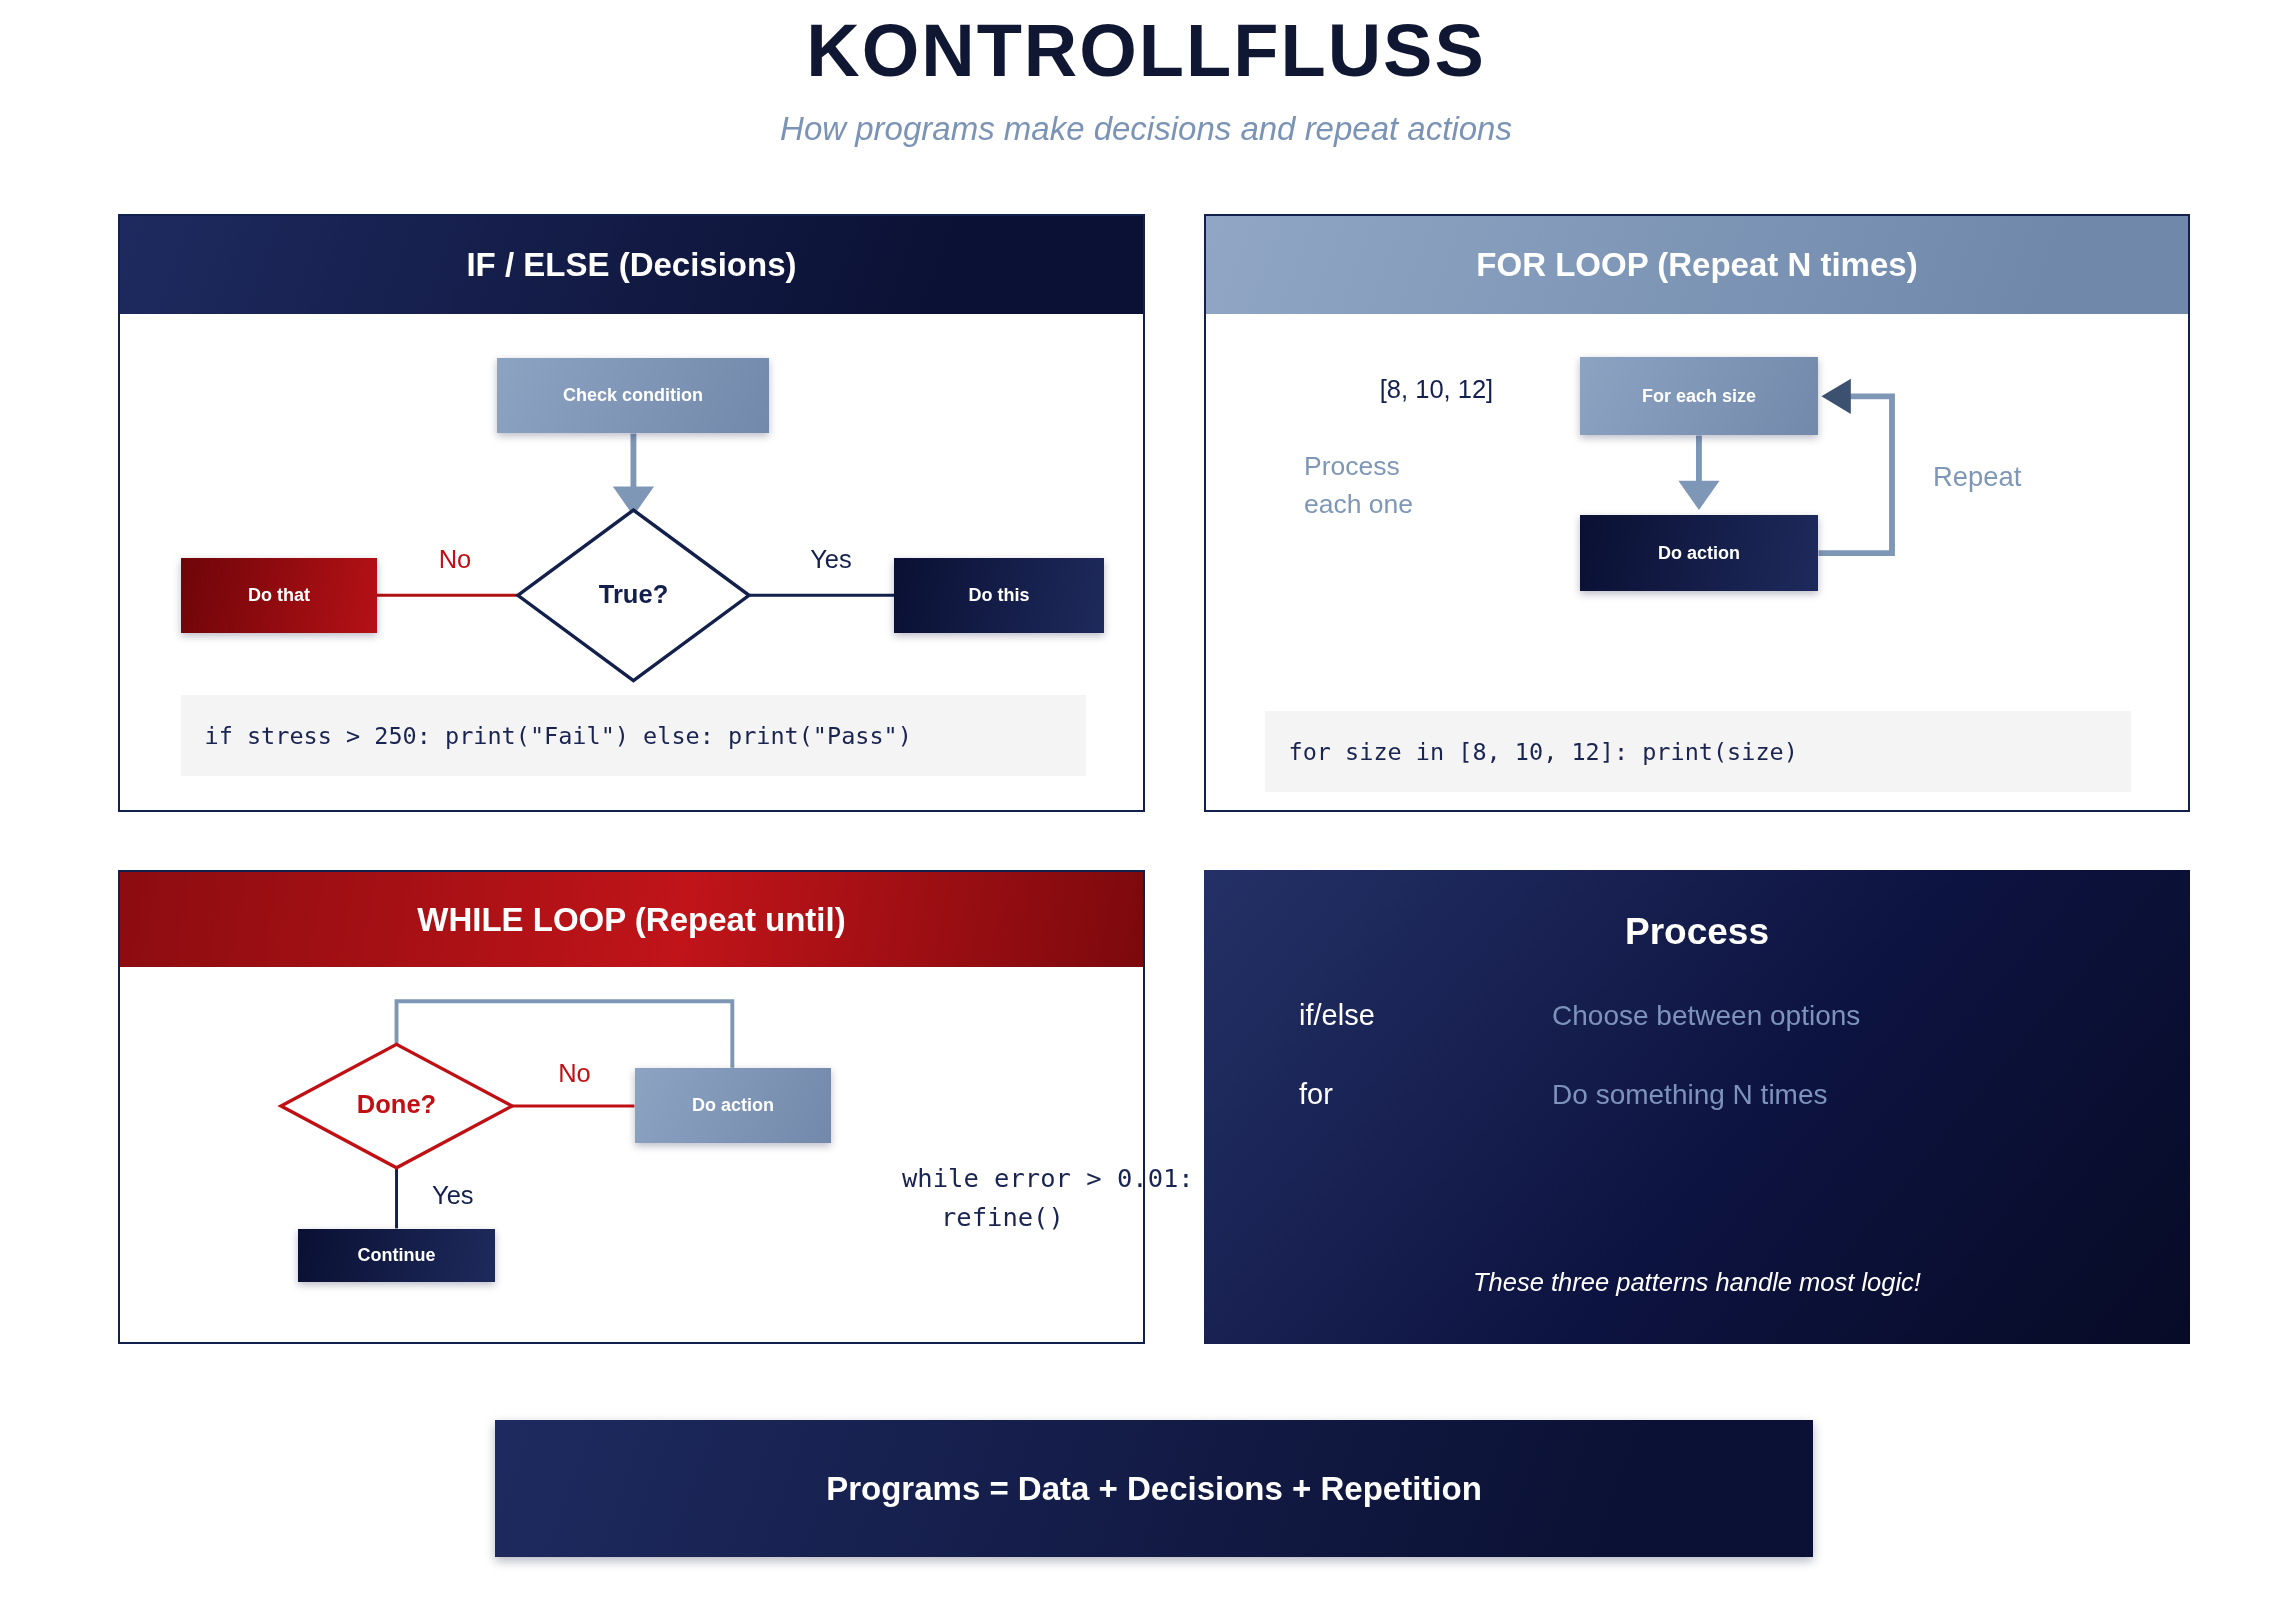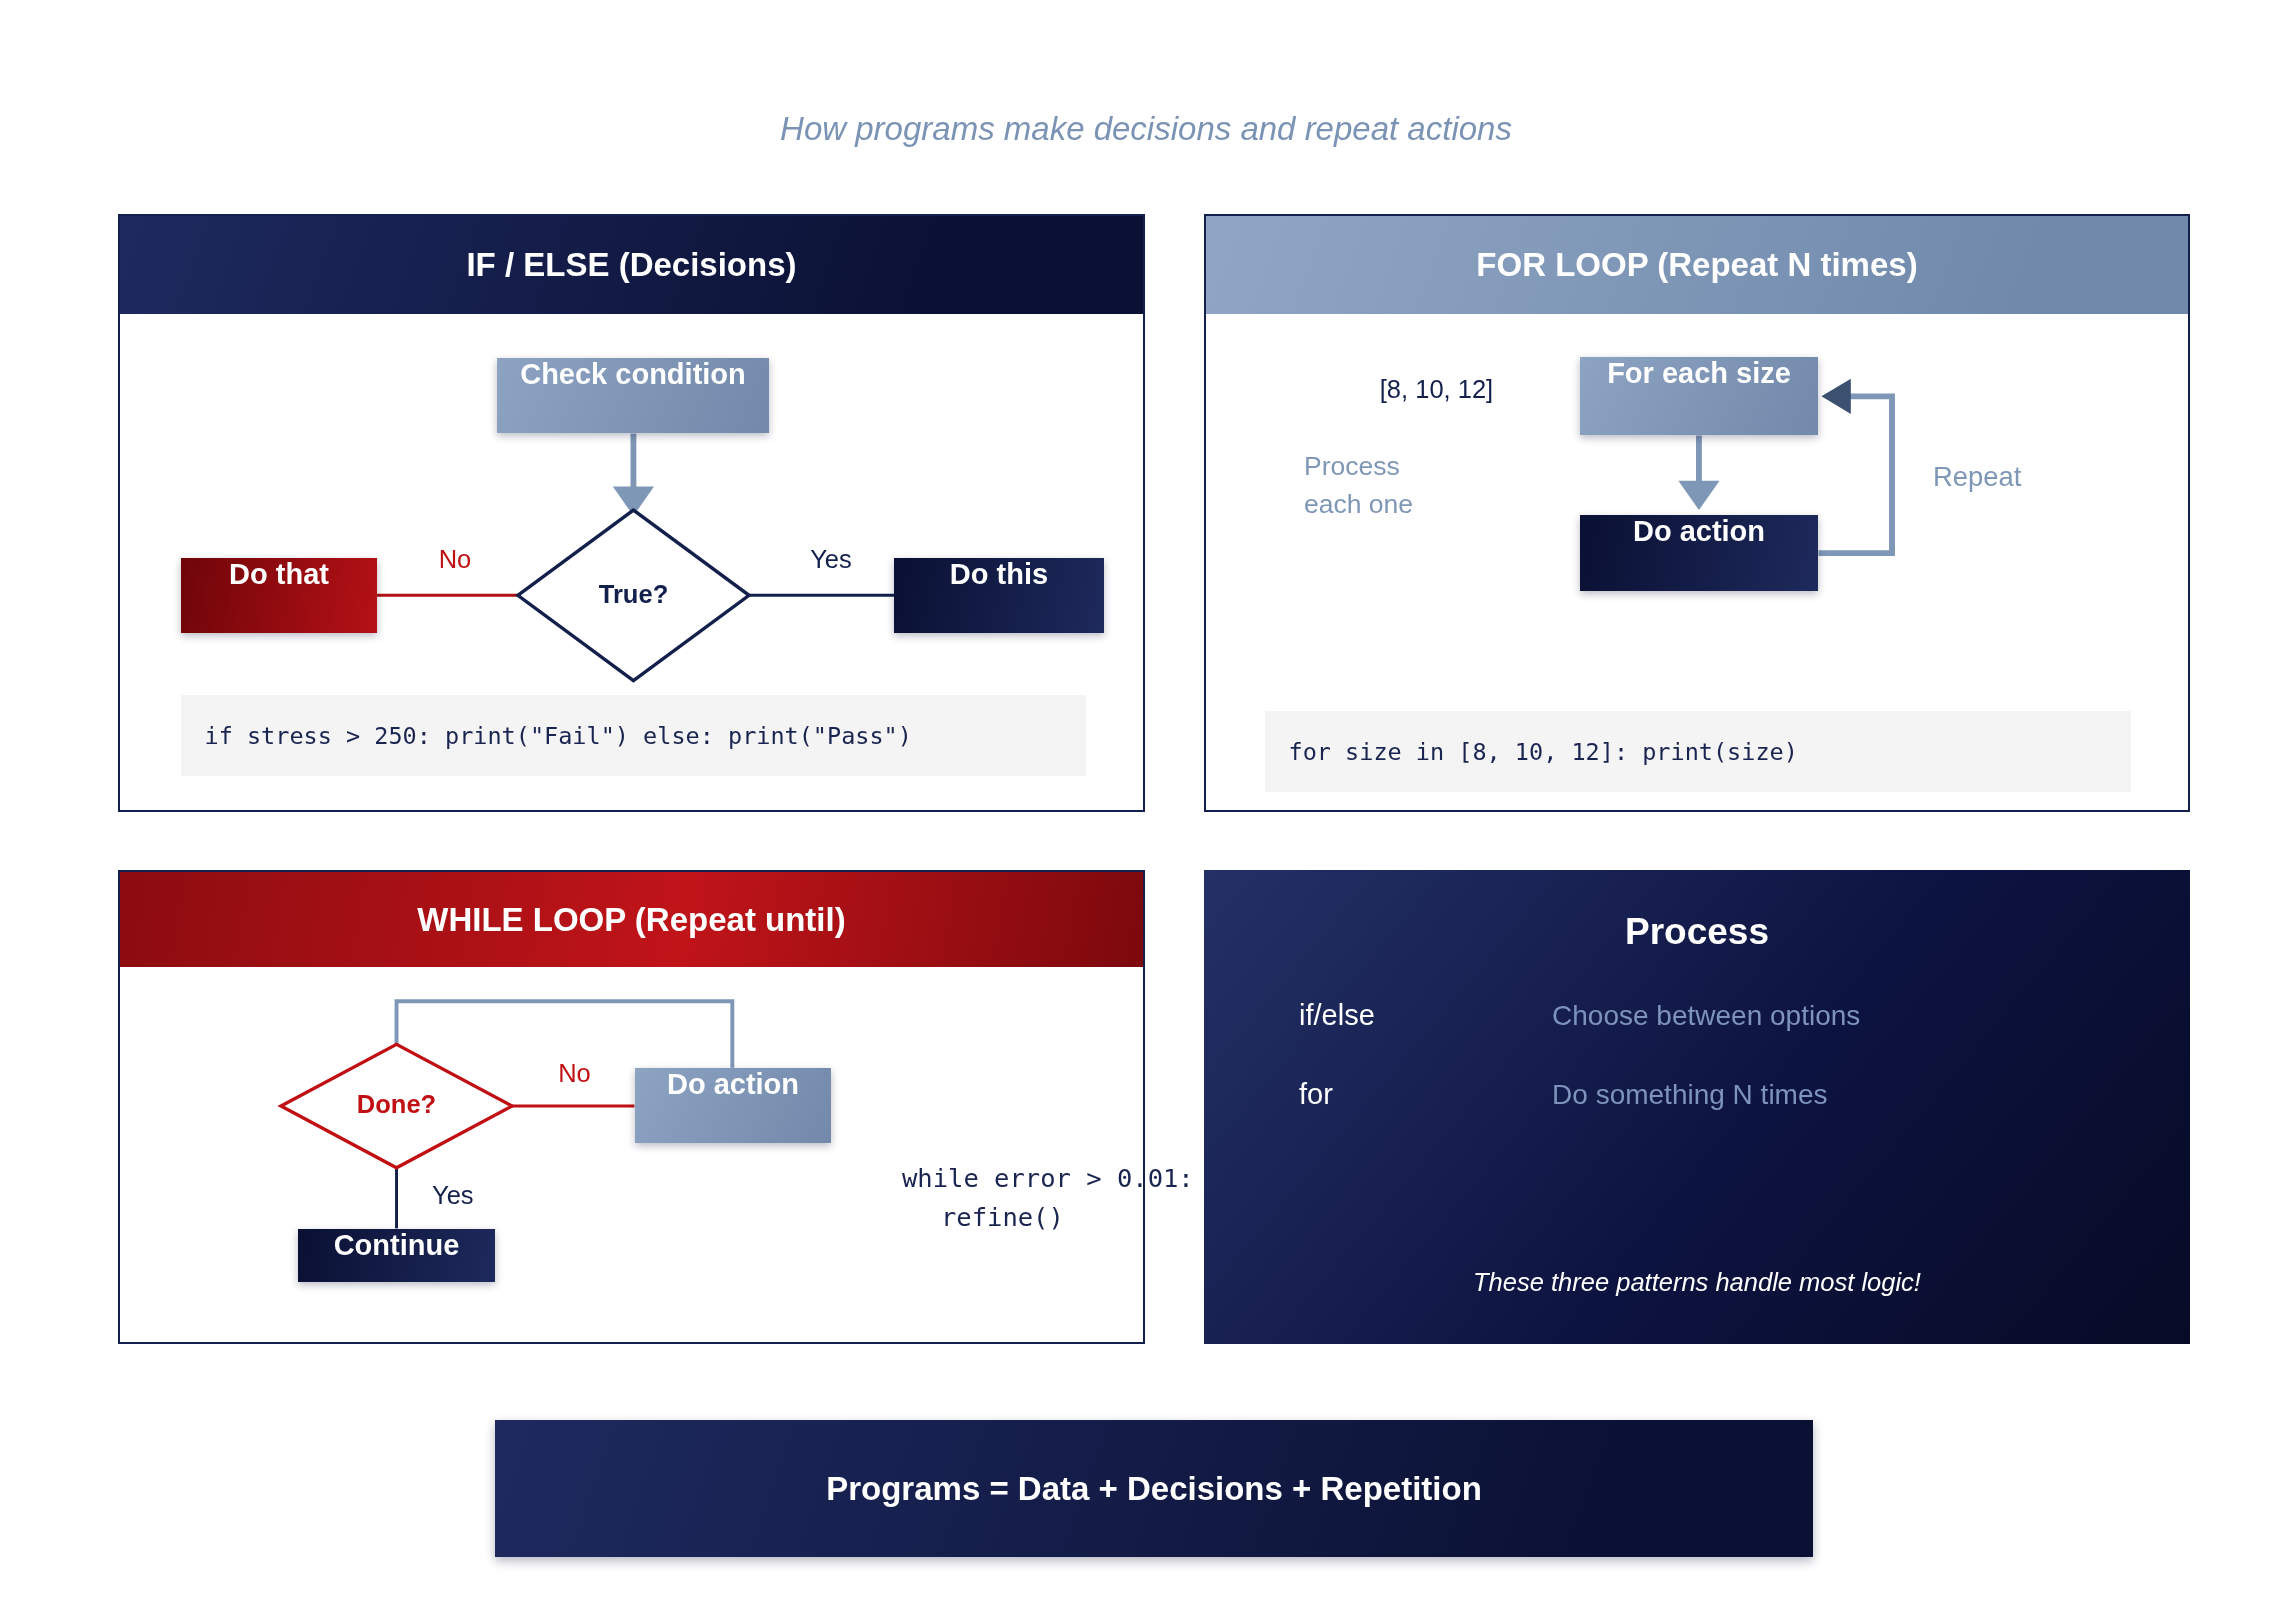--- a/index.html
+++ b/index.html
@@ -22,22 +22,22 @@
     color:#ffffff; font-size:33px; font-weight:bold;
   }
   .navy-grad  { background:linear-gradient(110deg,#1e2a5f 0%,#0b1134 80%); }
   .steel-grad { background:linear-gradient(110deg,#90a6c4 0%,#7089ab 85%); }
   .red-grad   { background:linear-gradient(100deg,#8c0c10 0%,#c01419 55%,#7c090d 100%); }
   .panel-body { position:relative; width:100%; height:calc(100% - 98px); }
   .panel-while .panel-header { height:95px; }
   .panel-while .panel-body { height:calc(100% - 95px); }
   .flow { position:absolute; left:0; top:0; pointer-events:none; }
   .flowbox {
-    position:absolute; display:flex; justify-content:center;
-    color:#ffffff; font-weight:bold; font-size:29px; text-align:center;
+    position:absolute; display:flex; align-items:center; justify-content:center;
+    color:#ffffff; font-weight:bold; font-size:18px; text-align:center;
     box-shadow:0 2.9px 7.8px rgba(10,16,50,.28); box-sizing:border-box;
   }
   .steel-box { background:linear-gradient(115deg,#8da3c2 0%,#7289ab 100%); }
   .navy-box  { background:linear-gradient(100deg,#0a1033 0%,#1e2a5c 100%); }
   .red-box   { background:linear-gradient(100deg,#6e0509 0%,#b51116 100%); }
   .label { position:absolute; font-size:25.5px; color:#13204c; }
   .label.center { text-align:center; }
   .label.red { color:#c11014; }
   .label.steel { color:#7f97b6; }
   .diamond-label { position:absolute; text-align:center; font-weight:bold; font-size:25.5px; }
@@ -73,20 +73,21 @@
     display:flex; align-items:center; justify-content:center;
     color:#ffffff; font-size:33px; font-weight:bold;
     box-shadow:0 3.9px 9.8px rgba(10,16,50,.3);
   }
 </style>
 </head>
 <body>
 
 <div class="page">
 
+  <h1 class="title">KONTROLLFLUSS</h1>
   <div class="subtitle">How programs make decisions and repeat actions</div>
 
   <section class="panel panel-ifelse" style="left:118px;top:214px;width:1027px;height:598px;">
     <header class="panel-header navy-grad">IF / ELSE (Decisions)</header>
     <div class="panel-body">
       <svg class="flow" width="1021" height="494" viewBox="0 0 1042 504">
         <line x1="524" y1="122" x2="524" y2="180" stroke="#7f97b6" stroke-width="6"></line>
         <polygon points="524,206 503,176 545,176" fill="#7f97b6"></polygon>
         <line x1="262" y1="287" x2="406" y2="287" stroke="#b01114" stroke-width="3"></line>
         <line x1="642" y1="287" x2="790" y2="287" stroke="#13204c" stroke-width="3"></line>

